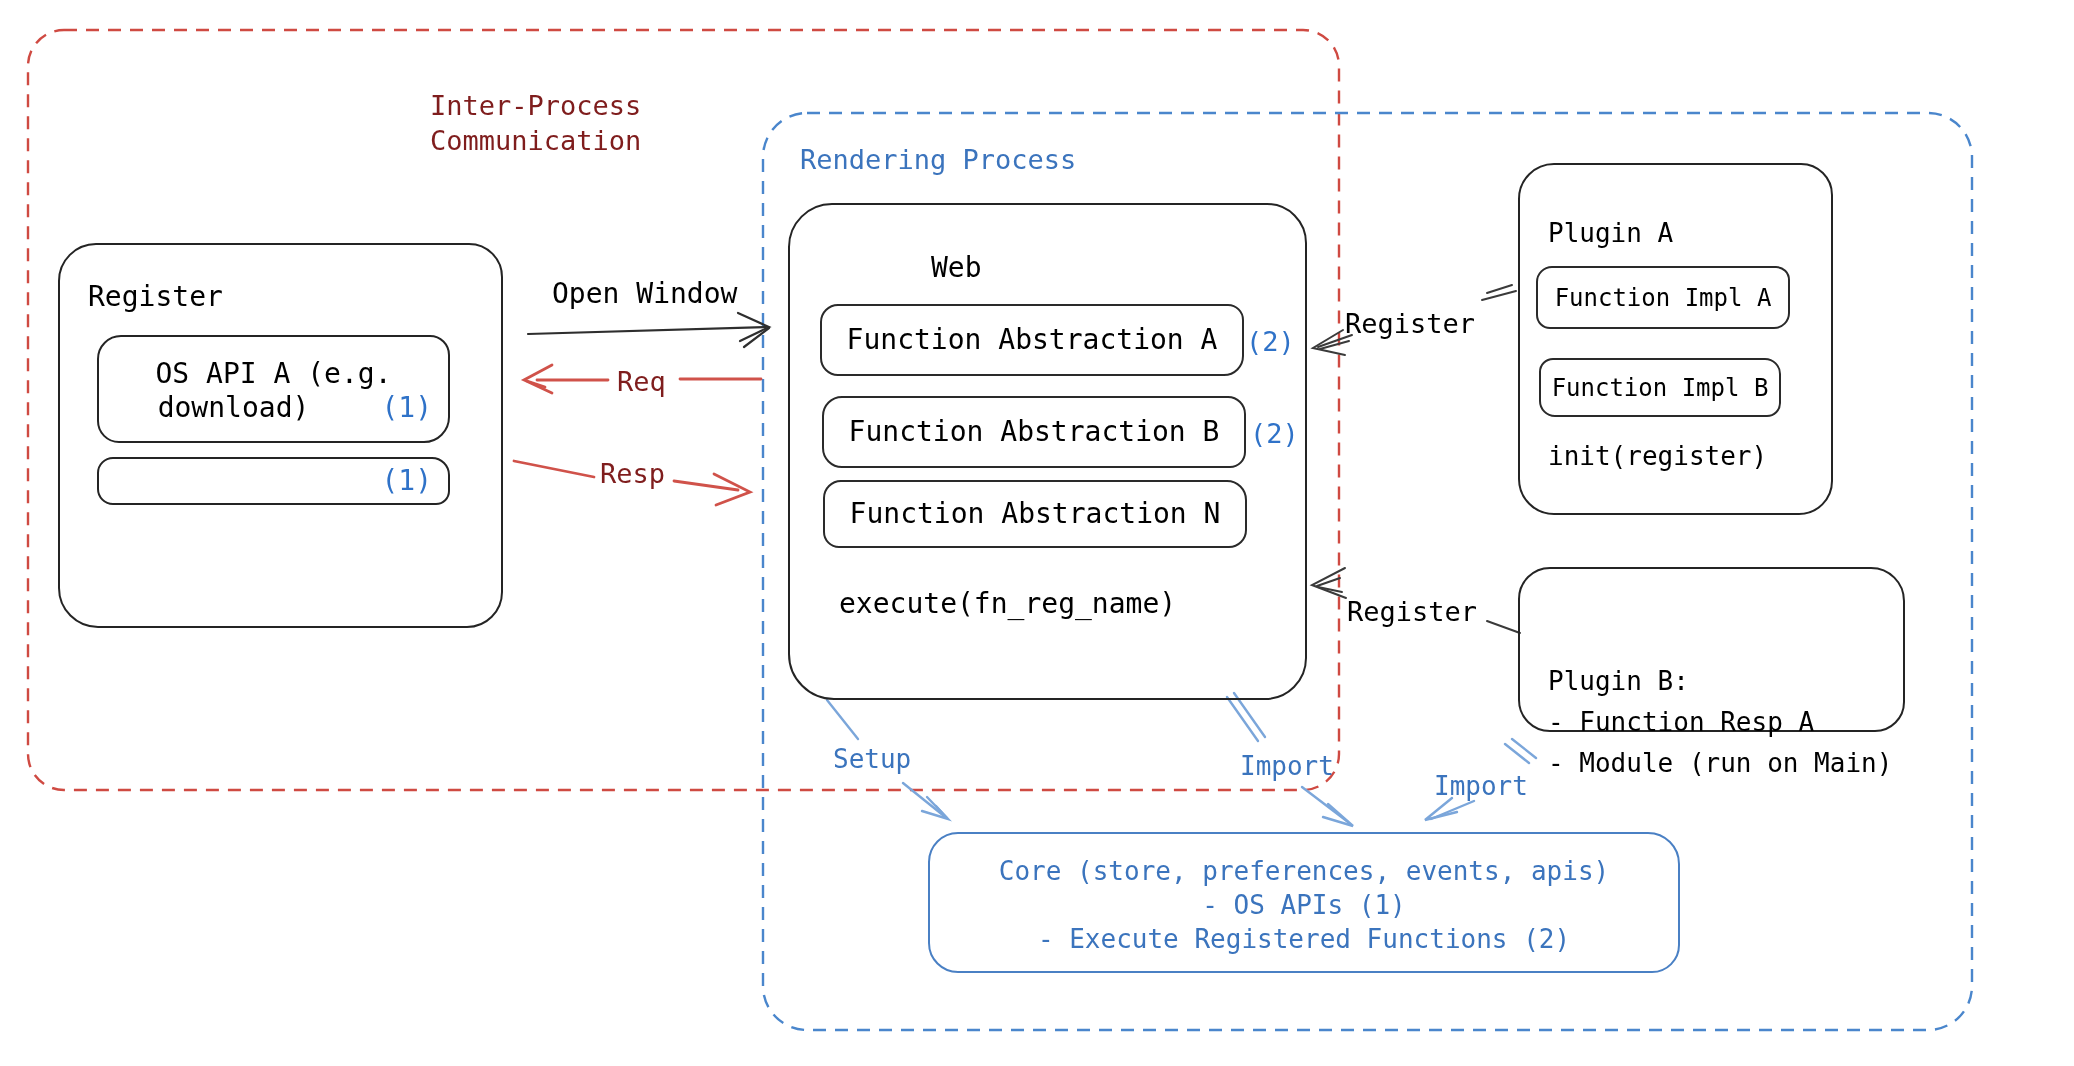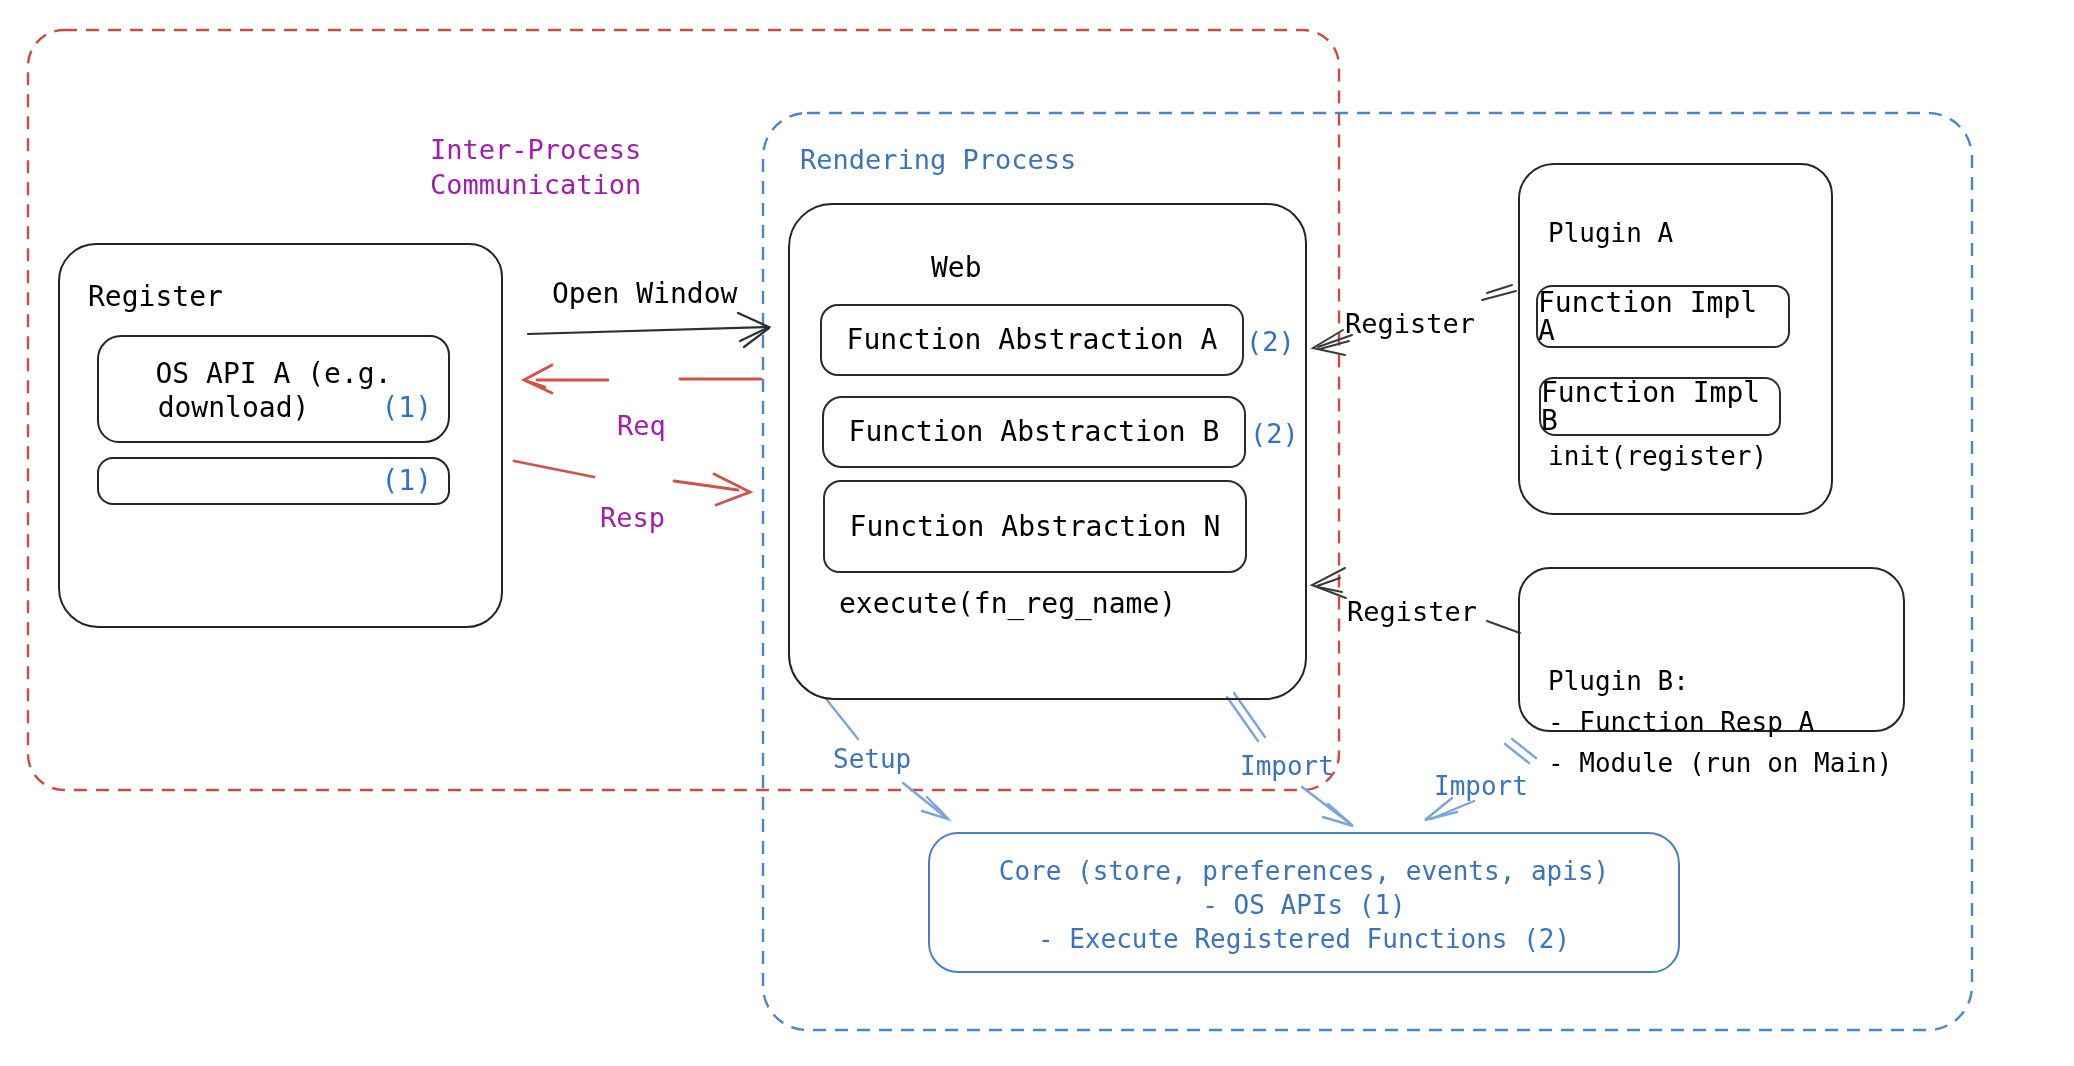--- a/index.html
+++ b/index.html
@@ -14,27 +14,27 @@
   svg.layer{position:absolute;left:0;top:0;pointer-events:none;}
   
   .sketchbox{
     position:absolute;
     border:2.3px solid #242424;
     background:transparent;
     box-sizing:border-box;
   }
   .lbl{position:absolute;white-space:pre;}
   .black{color:#000000;}
-  .red{color:#a21caf;margin-top:44px;}
+  .red{color:#7f1d1d;}
   .blue{color:#3b74bd;}
   .badge{color:#2f72c8;}
   .fs28{font-size:28px;line-height:32px;}
   .fs27{font-size:27px;line-height:32px;}
   .fs26{font-size:26px;line-height:30px;}
-  .fs24{font-size:28px;line-height:28px;margin-top:19px;}
+  .fs24{font-size:24px;line-height:28px;}
   .center{text-align:center;}
   
   .fa-box{
     position:absolute;
     border:2.2px solid #2a2a2a;
     box-sizing:border-box;
     display:flex;align-items:center;justify-content:center;
   }
 </style>
 </head>
@@ -131,21 +131,21 @@
     <div class="fa-box fs28 black" style="left:30px;top:99px;width:424px;height:72px;border-radius:18px 16px 20px 18px;">
         <span>Function Abstraction A</span>
       </div>
     <div class="lbl badge fs27" style="left:456px;top:121px;">(2)</div>
 
     <div class="fa-box fs28 black" style="left:32px;top:191px;width:424px;height:72px;border-radius:20px 18px 16px 20px;">
         <span>Function Abstraction B</span>
       </div>
     <div class="lbl badge fs27" style="left:460px;top:213px;">(2)</div>
 
-    <div class="fa-box fs28 black" style="left:33px;top:275px;width:424px;height:93px;border-radius:18px 20px 18px 16px;">
+    <div class="fa-box fs28 black" style="left:33px;top:275px;width:424px;height:68px;border-radius:18px 20px 18px 16px;">
         <span>Function Abstraction N</span>
       </div>
 
     <div class="lbl black fs28" style="left:49px;top:383px;">execute(fn_reg_name)</div>
   </div>
 
   <div class="lbl black fs27" style="left:1345px;top:308px;">Register</div>
   <div class="lbl black fs27" style="left:1347px;top:596px;">Register</div>
 
   <div class="sketchbox" style="left:1518px;top:163px;width:315px;height:352px;border-radius:36px 32px 34px 36px;">

